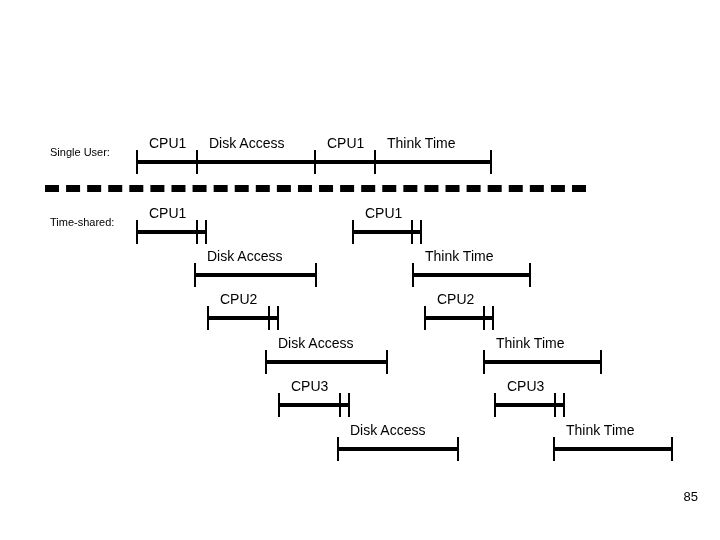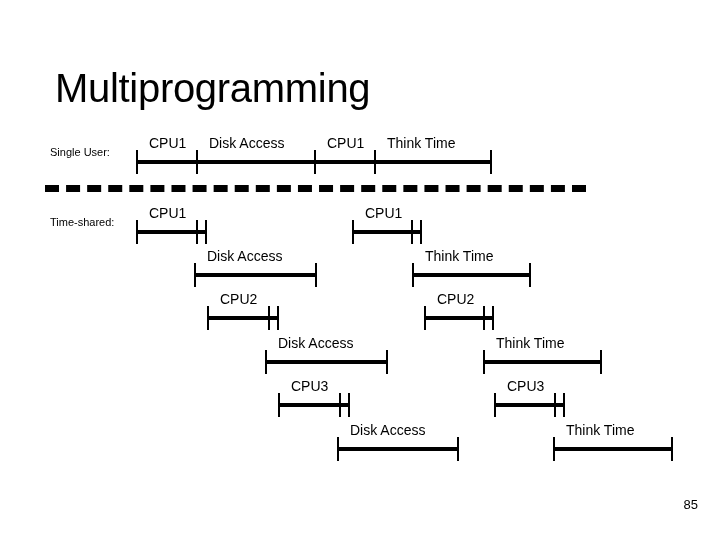--- a/index.html
+++ b/index.html
@@ -75,31 +75,30 @@
     color: #000;
   }
   .divider {
     position: absolute;
     height: 0;
     border-top: 7px dashed #000000;
   }
   #page-number {
     position: absolute;
     right: 22px;
-    bottom: 28px;
+    bottom: 36px;
     font-size: 13px;
     color: #000;
   }
 </style>
 </head>
 <body>
 
 <div id="slide">
 
-  <div id="slide-title">Multiprogramming</div>
 
   <div id="diagram">
 
     <div class="row-label" style="left:50px; top:146px;">Single User:</div>
     <div class="row-label" style="left:50px; top:216px;">Time-shared:</div>
 
     <div class="seg" style="left:136px; top:160px;">
       <div class="bar" style="width:60px;"></div>
       <div class="tick" style="left:0;"></div>
       <div class="lbl" style="left:13px;">CPU1</div>

